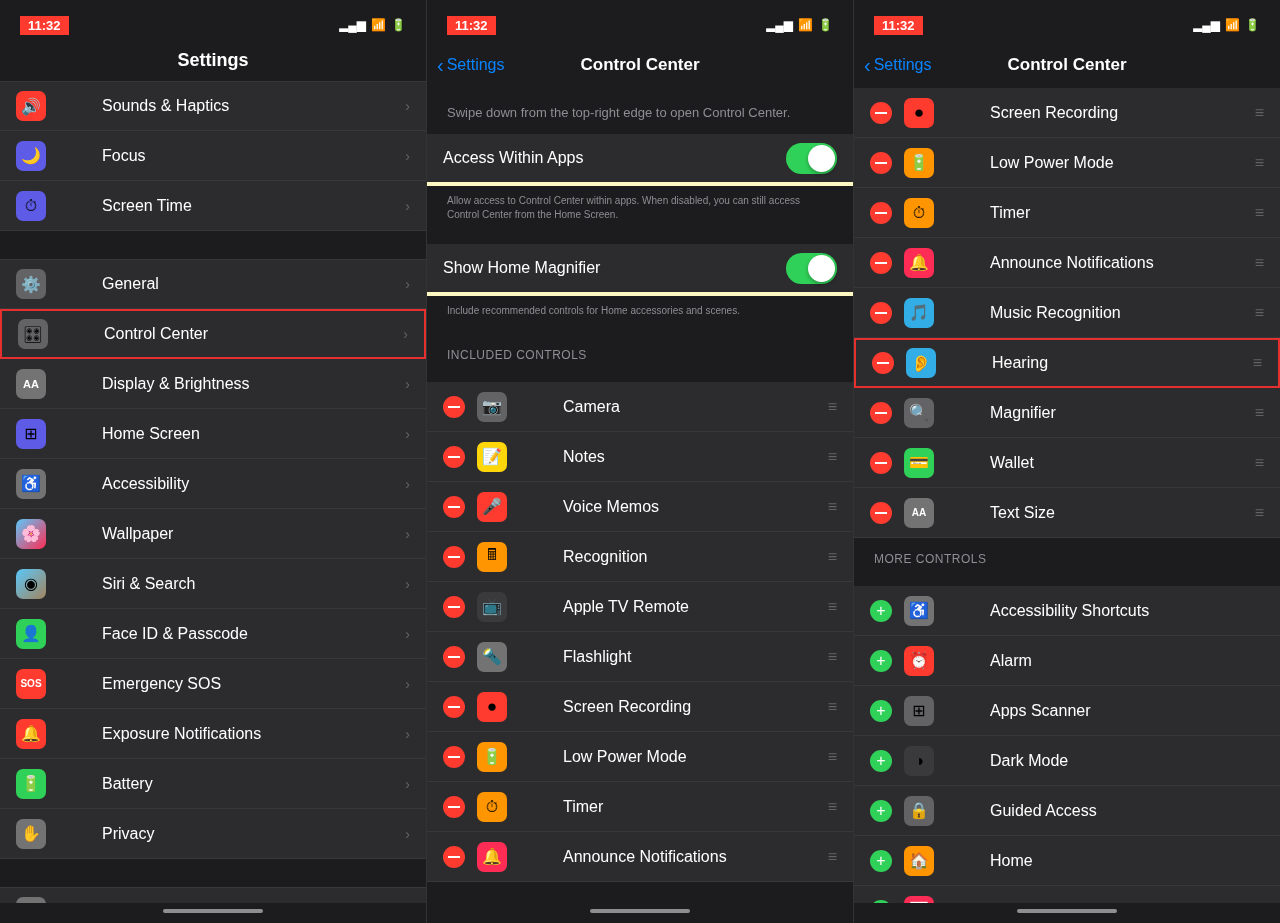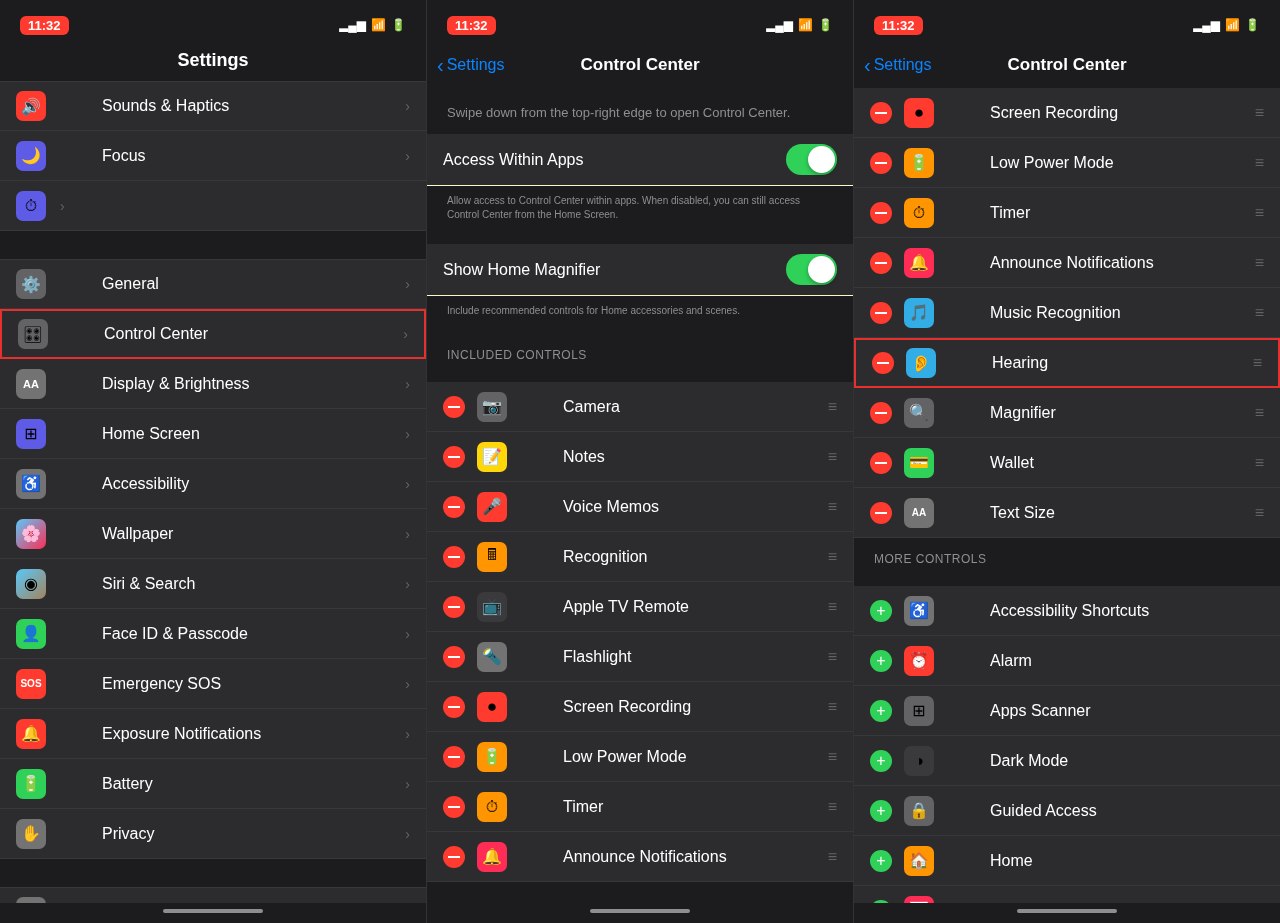--- a/index.html
+++ b/index.html
@@ -29,21 +29,21 @@
       align-items: center;
       padding: 12px 20px 6px;
       height: 44px;
     }
     .status-time {
       background: #ff3b30;
       color: #fff;
       font-size: 13px;
       font-weight: 600;
       padding: 2px 8px;
-      border-radius: 6px;
+      border-radius: 0;
     }
     .status-icons {
       display: flex;
       align-items: center;
       gap: 5px;
       font-size: 12px;
       color: #fff;
     }
 
     
@@ -161,21 +161,21 @@
       color: #8e8e93;
       line-height: 1.4;
     }
 
     .toggle-row {
       background: #2c2c2e;
       padding: 0 16px;
       display: flex;
       align-items: center;
       height: 52px;
-      border-bottom: 1px solid #fef9c3;
+      border-bottom: 4px solid #fef9c3;
       margin: 6px 0 0;
     }
     .toggle-label {
       flex: 1;
       font-size: 16px;
       color: #fff;
     }
     .toggle-switch {
       width: 51px;
       height: 31px;
@@ -313,20 +313,21 @@
         <span class="item-label">Sounds &amp; Haptics</span>
         <span class="chevron">›</span>
       </div>
       <div class="settings-item">
         <div class="item-icon" style="background:#5e5ce6;">🌙</div>
         <span class="item-label">Focus</span>
         <span class="chevron">›</span>
       </div>
       <div class="settings-item">
         <div class="item-icon" style="background:#5e5ce6;">⏱</div>
+        <span class="item-label">Screen Time</span>
         <span class="chevron">›</span>
       </div>
     </div>
 
     <div class="section-gap"></div>
 
     <div>
       <div class="settings-item" style="border-top:1px solid #38383a;">
         <div class="item-icon ic-gray">⚙️</div>
         <span class="item-label">General</span>

